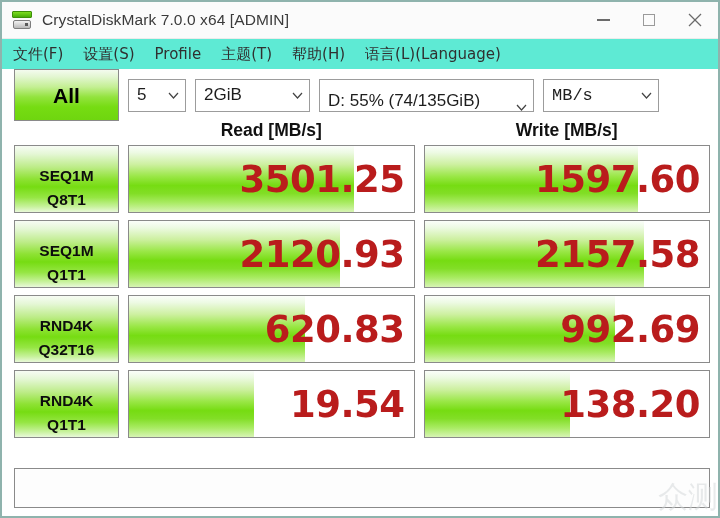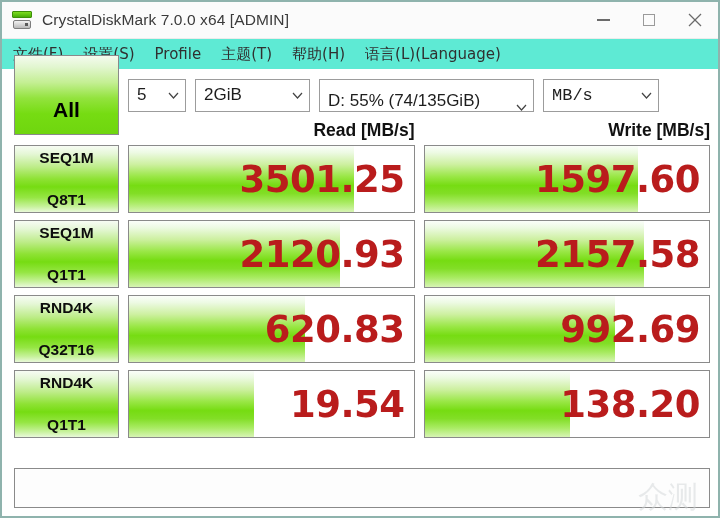--- a/index.html
+++ b/index.html
@@ -115,21 +115,21 @@
   .toolbar {
     display: flex;
     align-items: center;
     padding: 6px 8px 0 12px;
     height: 40px;
     min-height: 40px;
     box-sizing: content-box;
   }
   .all-btn {
     width: 105px;
-    height: 80px;
+    height: 52px;
     border: 1px solid #8a8a8a;
     box-sizing: border-box;
     background: linear-gradient(to bottom,
         #f4fbef 0%, #e2f6d0 14%, #c4ef93 34%, #93e33e 54%, #76dc12 74%, #6fd60f 100%);
     display: flex;
     align-items: flex-end;
     justify-content: center;
     padding-bottom: 12px;
     font-weight: bold;
     font-size: 21px;
@@ -166,21 +166,21 @@
     display: flex;
     height: 30px;
     min-height: 30px;
     align-items: center;
     padding-left: 12px;
     padding-right: 8px;
   }
   .ch-spacer { width: 105px; flex: 0 0 auto; }
   .ch-label {
     flex: 1 1 0;
-    text-align: right;
+    text-align: center;
     font-weight: bold;
     font-size: 17.5px;
     color: #111111;
     margin-left: 9px;
   }
 
   
   .grid {
     padding: 0 8px 0 12px;
     flex: 1 1 auto;
@@ -197,21 +197,21 @@
     width: 105px;
     flex: 0 0 auto;
     border: 1px solid #8a8a8a;
     box-sizing: border-box;
     background: linear-gradient(to bottom,
         #f7fcf4 0%, #e5f7d6 12%, #bdec88 32%, #8ee234 50%, #76dc12 62%,
         #96e644 78%, #c8f29d 92%, #e9f9da 100%);
     display: flex;
     flex-direction: column;
     align-items: center;
-    justify-content: space-between;
+    justify-content: flex-end;
     font-weight: bold;
     font-size: 15.5px;
     color: #0d0d0d;
     line-height: 1.55;
   }
   .cell {
     flex: 1 1 0;
     margin-left: 9px;
     border: 1px solid #8a8a8a;
     box-sizing: border-box;
@@ -251,21 +251,21 @@
     font-size: 14px;
     color: #333333;
     display: flex;
     align-items: center;
     padding-left: 8px;
   }
 
   
   .watermark {
     position: absolute;
-    right: 20px;
+    right: 0;
     bottom: 4px;
     display: flex;
     align-items: flex-end;
     pointer-events: none;
     opacity: 0.5;
     margin-top: 39px;
   }
   .wm-small {
     font-size: 13px;
     line-height: 12px;

